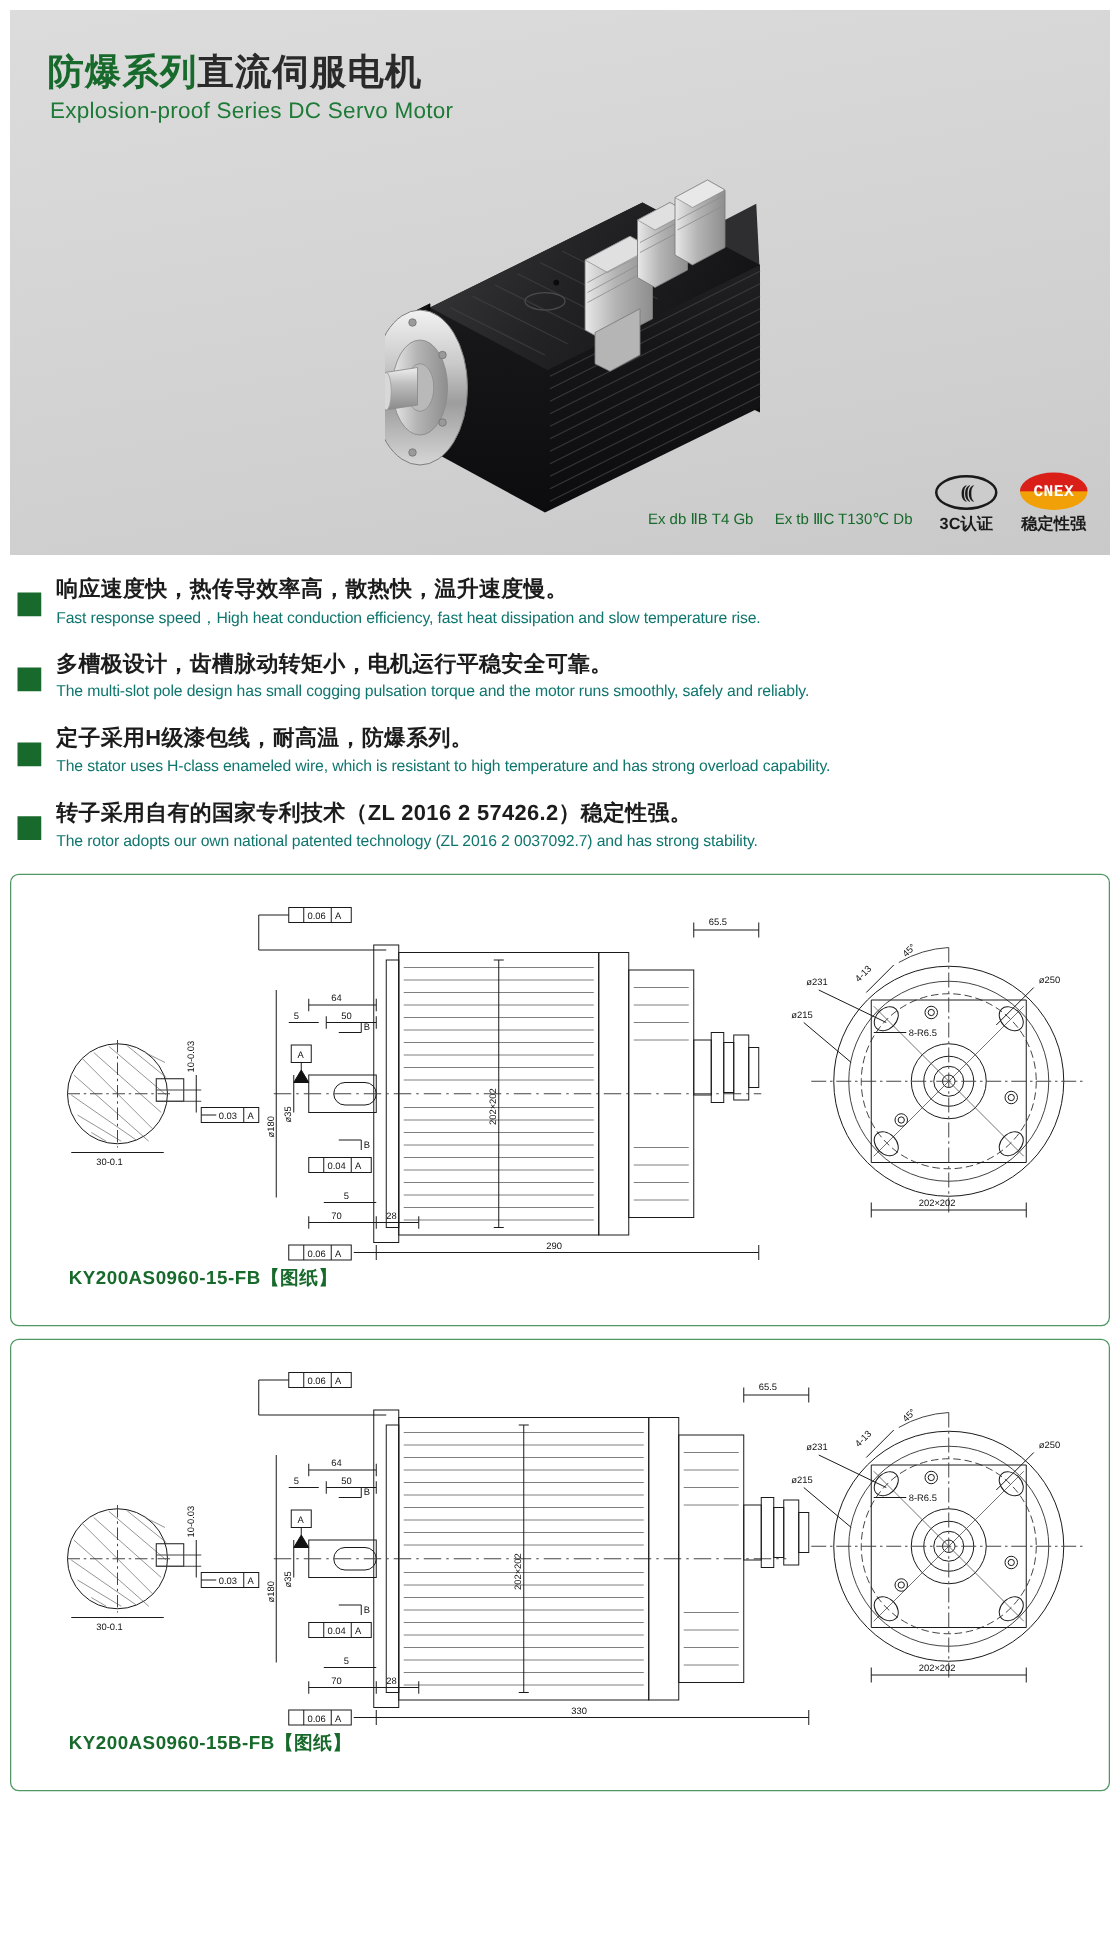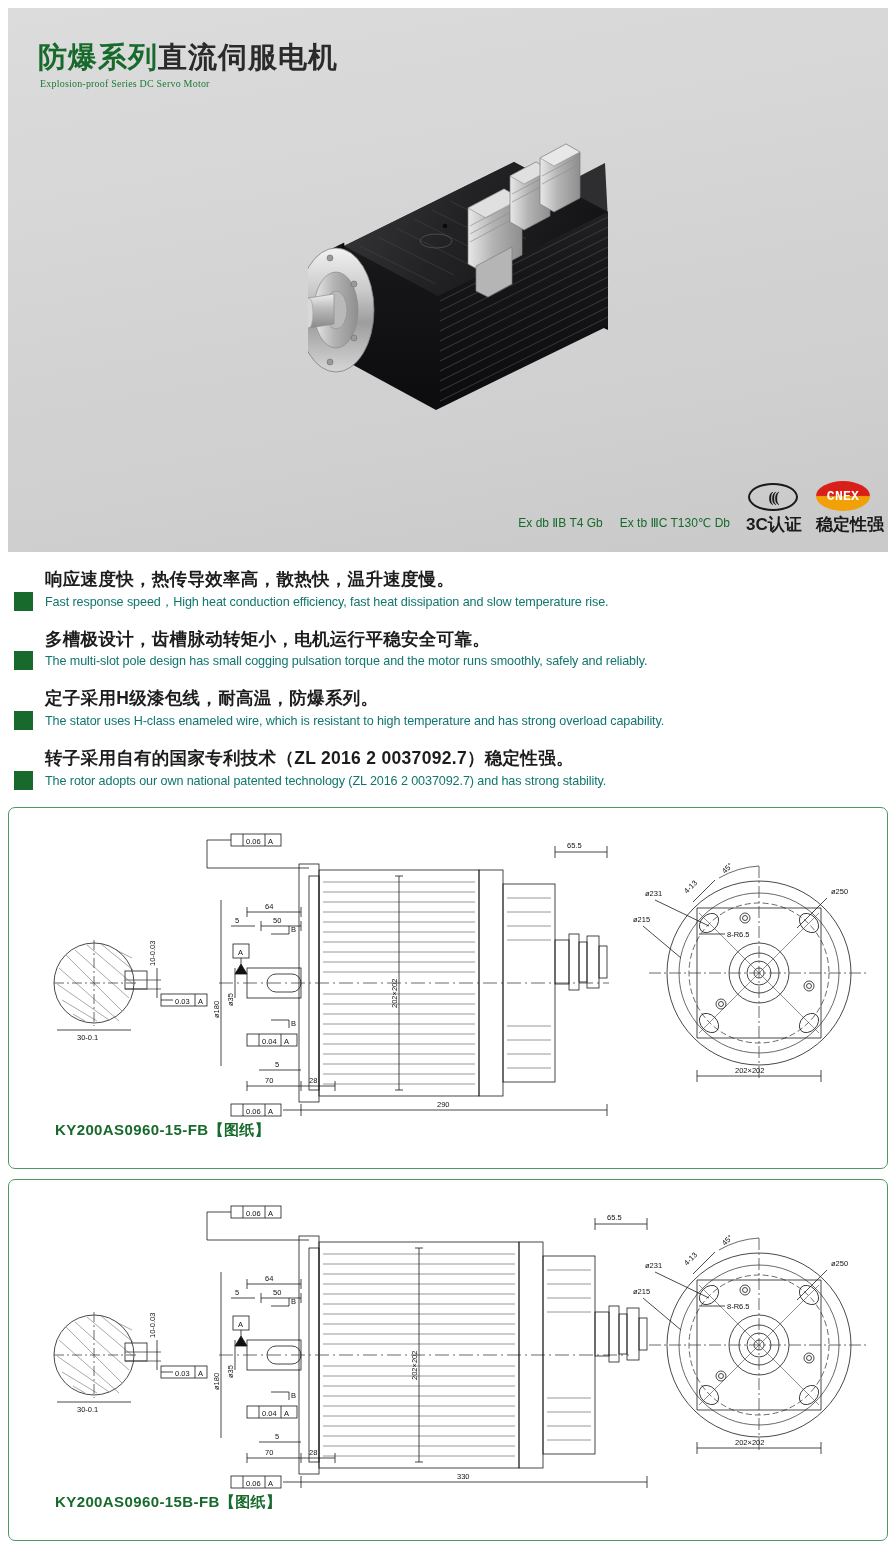--- a/index.html
+++ b/index.html
@@ -7,36 +7,35 @@
     width: 896px;
     background: #ffffff;
     font-family: "Liberation Sans", "DejaVu Sans", sans-serif;
   }
   .page { width: 896px; min-height: 1554px; position: relative; background: #fff; }
 
   
   .hero {
     position: relative;
     margin: 8px 8px 0 8px;
-    height: 544px;
+    height: 436px;
     background: linear-gradient(170deg, #dcdcdc 0%, #d5d5d5 40%, #cfcfcf 75%, #c9c9c9 100%);
     overflow: hidden;
   }
   .hero-title {
     position: absolute; left: 30px; top: 30px;
     font-size: 29px; font-weight: bold; letter-spacing: 1px;
     white-space: nowrap;
   }
   .title-green { color: #176a2b; }
   .title-dark  { color: #2a2a2a; }
   .hero-sub {
     position: absolute; left: 32px; top: 70px;
-    font-size: 10px; color: #1d7a37; letter-spacing: .2px;
+    font-size: 18px; color: #1d7a37; letter-spacing: .2px;
     white-space: nowrap;
-    font-family: Liberation Serif, serif;
   }
 
   
   .motor-wrap { position: absolute; left: 300px; top: 90px; width: 340px; height: 320px; }
   .motor-svg { display: block; }
 
   
   .cert-row {
     position: absolute; right: 18px; bottom: 16px;
     display: flex; align-items: flex-end; gap: 16px;
@@ -47,31 +46,31 @@
     white-space: nowrap;
   }
   .mark { width: 54px; text-align: center; }
   .mark-ccc-ell {
     width: 50px; height: 28px; margin: 0 auto 2px;
     border: 2px solid #1a1a1a; border-radius: 50%;
     display: flex; align-items: center; justify-content: center;
     font-size: 15px; font-weight: bold; color: #1a1a1a; letter-spacing: -2px;
     font-family: "Liberation Serif", serif;
   }
-  .mark-cap { font-size: 17px; font-weight: bold; color: #1a1a1a; white-space: nowrap; }
+  .mark-cap { font-size: 13px; font-weight: bold; color: #1a1a1a; white-space: nowrap; }
   .mark-cnex-ell {
     width: 54px; height: 30px; margin: 0 auto 2px; border-radius: 50%;
     background: linear-gradient(180deg, #d91f18 0%, #d91f18 48%, #f2a007 52%, #f2a007 100%);
     display: flex; align-items: center; justify-content: center;
     color: #ffffff; font-size: 13px; font-weight: bold; letter-spacing: .3px; font-family: Liberation Mono, monospace;
   }
 
   
   .features { margin: 16px 14px 0 14px; }
-  .feature { display: flex; align-items: flex-end; margin-bottom: 17px; }
+  .feature { display: flex; align-items: center; margin-bottom: 17px; }
   .bullet {
     width: 19px; height: 19px; background: #176a2b;
     flex: 0 0 19px; margin-top: 5px; margin-right: 12px;
   }
   .feat-cn {
     font-size: 17.5px; font-weight: bold; color: #1c1c1c;
     line-height: 1.35; letter-spacing: .3px;
   }
   .feat-en {
     font-size: 12.6px; color: #0f766e; line-height: 1.35;
@@ -250,21 +249,21 @@
     <div class="feature">
       <div class="bullet"></div>
       <div>
         <div class="feat-cn">定子采用H级漆包线，耐高温，防爆系列。</div>
         <div class="feat-en">The stator uses H-class enameled wire, which is resistant to high temperature and has strong overload capability.</div>
       </div>
     </div>
     <div class="feature">
       <div class="bullet"></div>
       <div>
-        <div class="feat-cn">转子采用自有的国家专利技术（ZL 2016 2 0037092.7）稳定性强。</div>
+        <div class="feat-cn">转子采用自有的国家专利技术（ZL 2016 2 57426.2）稳定性强。</div>
         <div class="feat-en">The rotor adopts our own national patented technology (ZL 2016 2 0037092.7) and has strong stability.</div>
       </div>
     </div>
   </div>
 
   <div class="panel">
     <svg class="dwg" width="880" height="330" viewBox="0 0 880 330">
       <g stroke="#1a1a1a" fill="none" stroke-width="0.8" font-family="Liberation Sans, sans-serif" font-size="7.5">
 
         <g>

